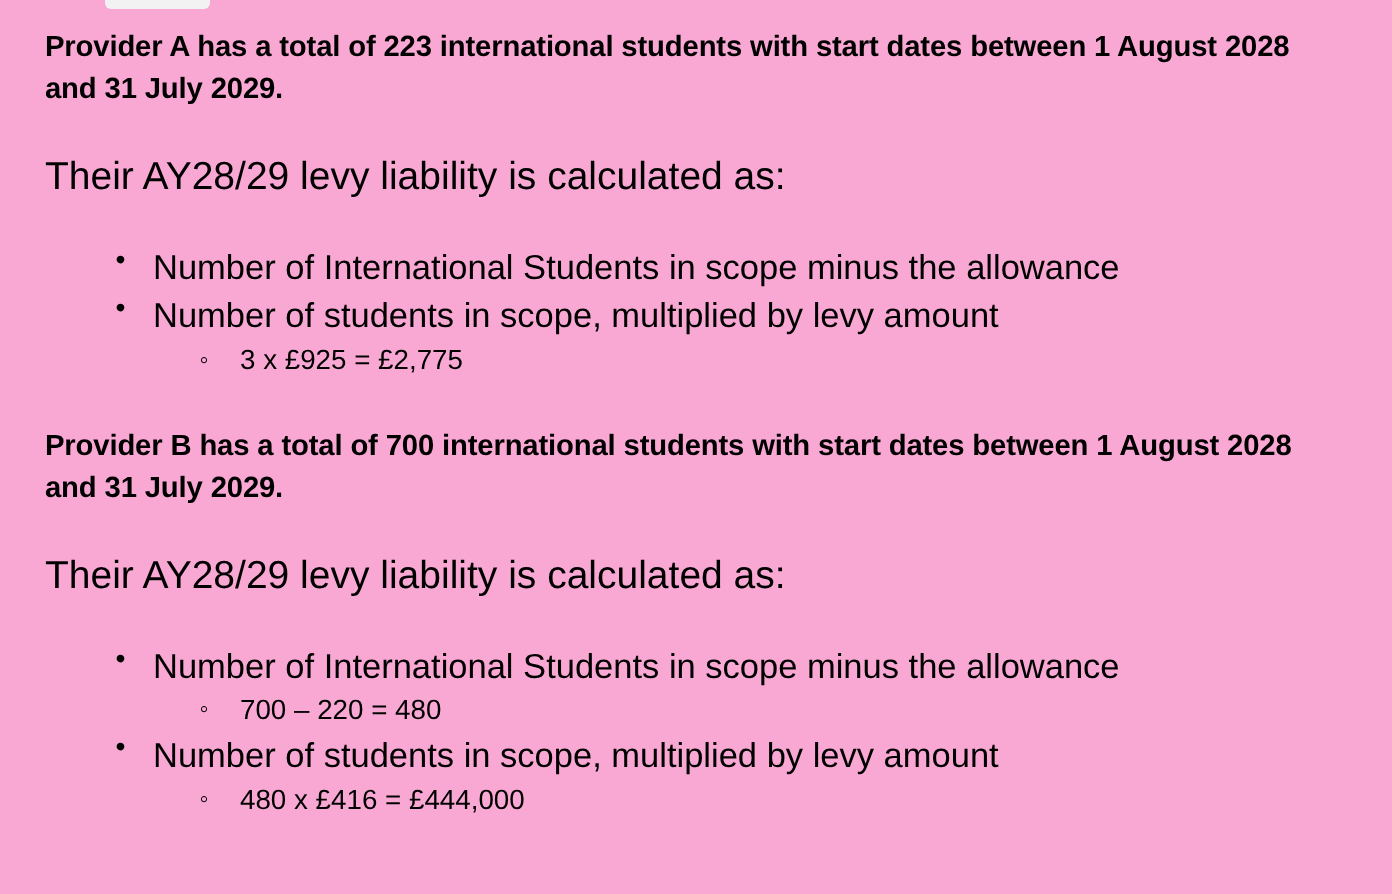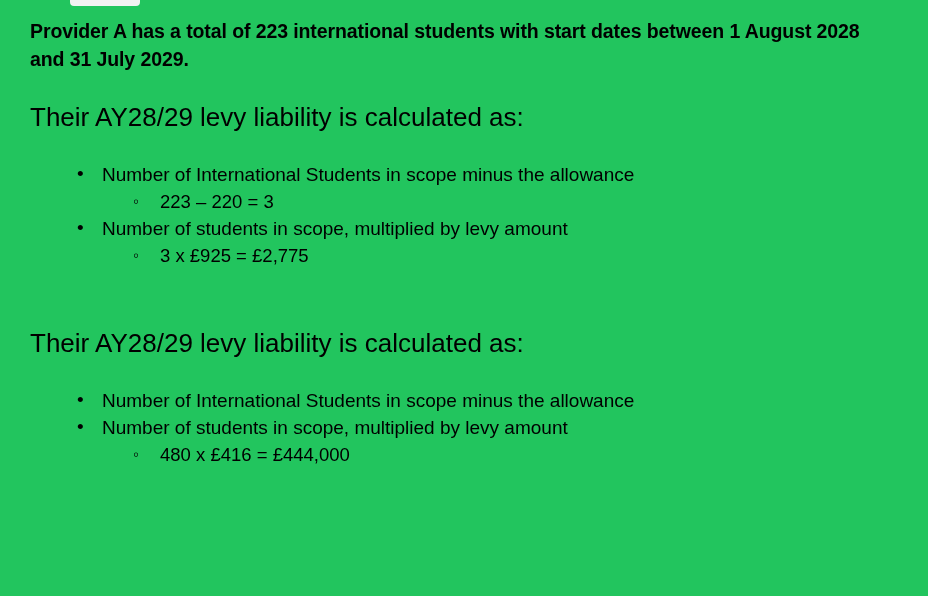--- a/index.html
+++ b/index.html
@@ -11,21 +11,21 @@
     width: 928px;
     height: 596px;
     font-family: "Liberation Sans", sans-serif;
     color: #000000;
     overflow: hidden;
   }
   .page {
     position: relative;
     width: 928px;
     height: 596px;
-    background: #22c55e;
+    background: #f9a8d4;
     box-sizing: border-box;
     padding: 18px 30px 0 30px;
   }
   .top-stub {
     position: absolute;
     top: 0;
     left: 70px;
     width: 70px;
     height: 6px;
     background: #f2f2f2;
@@ -46,21 +46,21 @@
   .gap-md { height: 26px; }
   .gap-lg { height: 30px; }
 
   ul.bullets {
     list-style: none;
     margin: 0;
     padding: 0;
   }
   li.bullet-item {
     position: relative;
-    font-size: 19px;
+    font-size: 23px;
     line-height: 1.42;
     padding-left: 72px;
     margin: 0;
   }
   li.bullet-item::before {
     content: "\2022";
     position: absolute;
     left: 47px;
     top: -1px;
     font-size: 19px;
@@ -90,32 +90,33 @@
 
   <div class="top-stub"></div>
 
   <div class="block">
     <p class="heading">Provider A has a total of 223 international students with start dates between 1 August 2028 and 31 July 2029.</p>
     <div class="gap-md"></div>
     <p class="para">Their AY28/29 levy liability is calculated as:</p>
     <div class="gap-md"></div>
     <ul class="bullets">
       <li class="bullet-item">Number of International Students in scope minus the allowance</li>
-      <li class="sub-item">223 – 220 = 3</li>
       <li class="bullet-item">Number of students in scope, multiplied by levy amount</li>
       <li class="sub-item">3 x £925 = £2,775</li>
     </ul>
   </div>
 
   <div class="gap-lg"></div>
 
   <div class="block">
+    <p class="heading">Provider B has a total of 700 international students with start dates between 1 August 2028 and 31 July 2029.</p>
     <div class="gap-md"></div>
     <p class="para">Their AY28/29 levy liability is calculated as:</p>
     <div class="gap-md"></div>
     <ul class="bullets">
       <li class="bullet-item">Number of International Students in scope minus the allowance</li>
+      <li class="sub-item">700 – 220 = 480</li>
       <li class="bullet-item">Number of students in scope, multiplied by levy amount</li>
       <li class="sub-item">480 x £416 = £444,000</li>
     </ul>
   </div>
 
 </div>
 
 </body></html>

